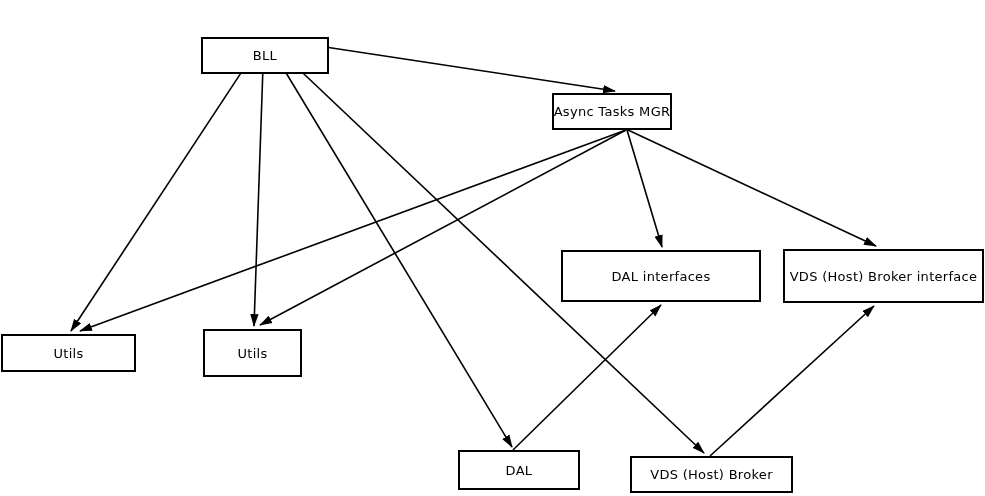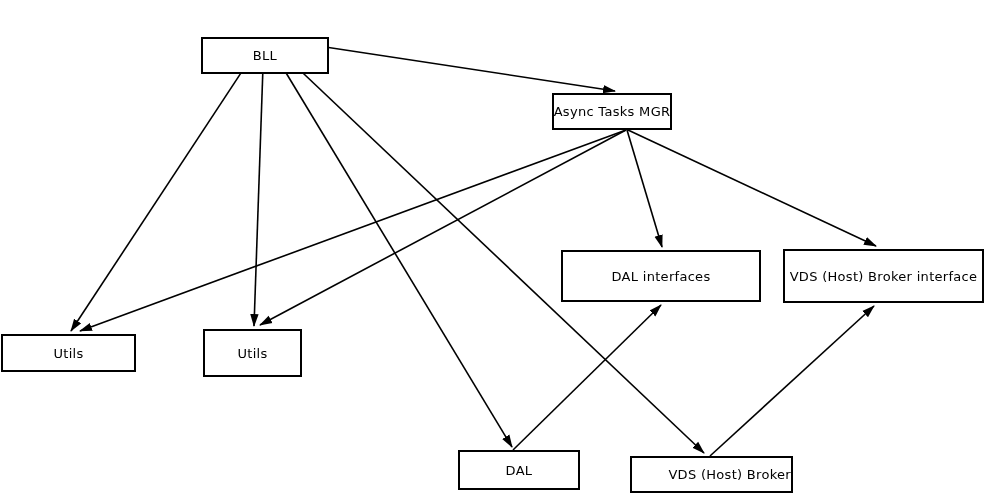--- a/index.html
+++ b/index.html
@@ -72,16 +72,16 @@
     </div>
     <div class="node" style="left: 1px; top: 334px; width: 135px; height: 38px; background: rgb(255, 255, 255);">
       <span>Utils</span>
     </div>
     <div class="node" style="left: 203px; top: 329px; width: 99px; height: 48px; background: rgb(255, 255, 255);">
       <span>Utils</span>
     </div>
     <div class="node" style="left: 458px; top: 450px; width: 122px; height: 40px; background: rgb(255, 255, 255);">
       <span>DAL</span>
     </div>
-    <div class="node" style="left: 630px; top: 456px; width: 163px; height: 37px; background: rgb(255, 255, 255); justify-content: flex-end;">
+    <div class="node" style="left: 630px; top: 456px; width: 163px; height: 37px; background: rgb(255, 255, 255);">
       <span>VDS (Host) Broker</span>
     </div>
   </div>
 
 </body></html>

